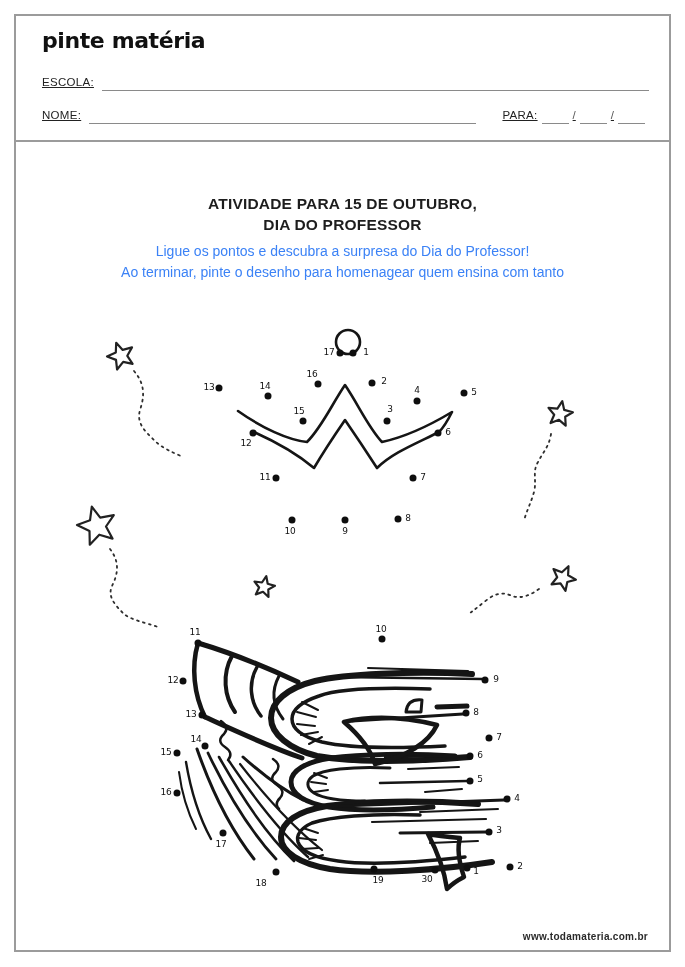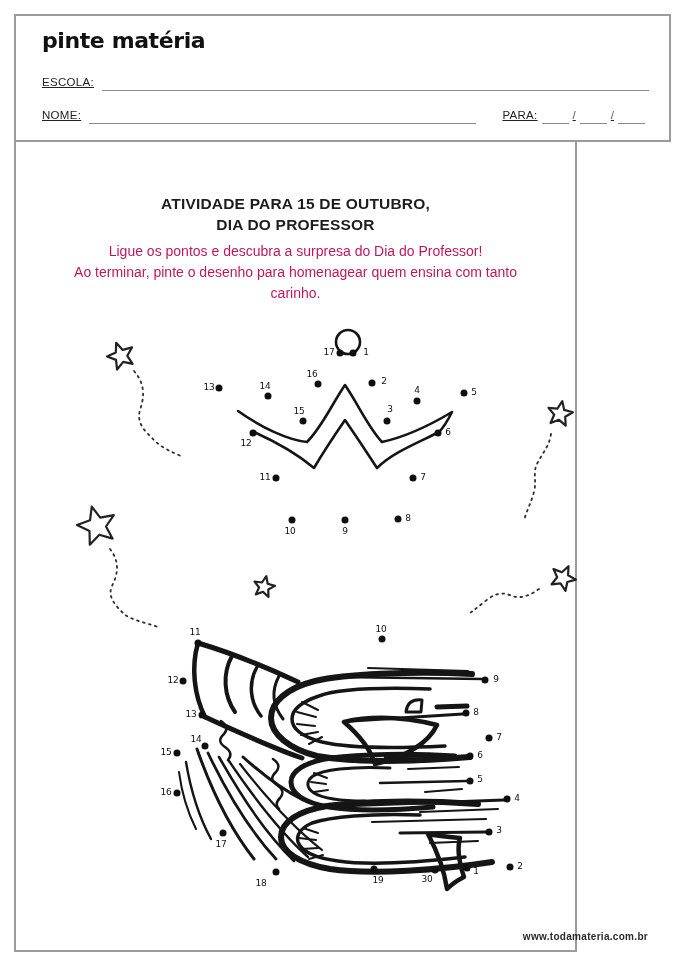--- a/index.html
+++ b/index.html
@@ -6,39 +6,39 @@
   body{
     width:685px;height:967px;position:relative;background:#ffffff;
     font-family:"Liberation Sans","DejaVu Sans",sans-serif;color:#1c1c1c;
     overflow:hidden;
   }
   .frame-top{
     position:absolute;left:14px;top:14px;width:657px;height:128px;
     box-sizing:border-box;border:2px solid #9b9b9b;background:#fff;
   }
   .frame-body{
-    position:absolute;left:14px;top:142px;width:563px;height:810px;
+    position:absolute;left:14px;top:142px;width:657px;height:810px;
     box-sizing:border-box;border:2px solid #9b9b9b;border-top:none;background:#fff;
   }
   .logo{
     position:absolute;left:26px;top:12px;font-size:22px;font-weight:bold;
     letter-spacing:-0.4px;color:#111;font-family:"DejaVu Sans","Liberation Sans",sans-serif;
   }
   .field-row{position:absolute;display:flex;align-items:flex-start;font-size:11.5px;color:#222;text-decoration:underline;}
   .row-escola{left:26px;right:20px;top:60px;}
   .row-nome{left:26px;right:20px;top:93px;}
   .field-label{white-space:nowrap;letter-spacing:0.3px;padding-bottom:1px;}
   .field-line{flex:1;border-bottom:1.6px solid #8a8a8a;height:14px;margin-left:8px;}
   .nome-line{flex:1;margin-right:26px;}
   .date-seg{width:27px;border-bottom:1.6px solid #8a8a8a;height:14px;margin:0 4px;}
   .date-sep{padding-bottom:1px;color:#555;}
   .title-block{position:absolute;left:0;top:51px;width:100%;text-align:center;}
   .title-line{font-size:15.5px;font-weight:bold;line-height:21px;letter-spacing:0.2px;color:#1d1d1d;}
   .instr-block{position:absolute;left:0;top:99px;width:100%;text-align:center;}
-  .instr-line{font-size:14px;line-height:21px;color:#be185d;}
+  .instr-line{font-size:14px;line-height:21px;color:#3b82f6;}
   .art-svg{position:absolute;left:0;top:0;width:685px;height:967px;pointer-events:none;}
   .dots-layer{position:absolute;left:0;top:0;width:685px;height:967px;pointer-events:none;}
   .dot{position:absolute;width:7px;height:7px;border-radius:50%;background:#0e0e0e;transform:translate(-50%,-50%);}
   .dot-label{
     position:absolute;transform:translate(-50%,-50%);font-size:9px;color:#111;
     font-family:"DejaVu Sans",sans-serif;letter-spacing:-0.3px;white-space:nowrap;
   }
   .footer-url{
     position:absolute;right:37px;top:931px;font-size:10px;font-weight:bold;
     letter-spacing:0.3px;color:#2a2a2a;margin-left:20px;
@@ -68,21 +68,20 @@
 </div>
 
 <div class="frame-body">
   <div class="title-block">
     <div class="title-line">ATIVIDADE PARA 15 DE OUTUBRO,</div>
     <div class="title-line">DIA DO PROFESSOR</div>
   </div>
   <div class="instr-block">
     <div class="instr-line">Ligue os pontos e descubra a surpresa do Dia do Professor!</div>
     <div class="instr-line">Ao terminar, pinte o desenho para homenagear quem ensina com tanto</div>
-    <div class="instr-line">carinho.</div>
   </div>
 </div>
 
 <svg class="art-svg" viewBox="0 0 685 967">
 
   <g>
     <circle class="ink" cx="348" cy="342" r="12" stroke-width="2.6"></circle>
     <path class="ink" stroke-width="2.6" d="M238,411 C262,428 288,440 307,442 C322,427 332,404 345,385
       C358,404 368,427 382,442 C405,437 432,424 452,412 C448,420 444,427 439,432
       C415,444 392,453 377,468 C366,451 356,436 345,420 C334,436 324,451 314,468

